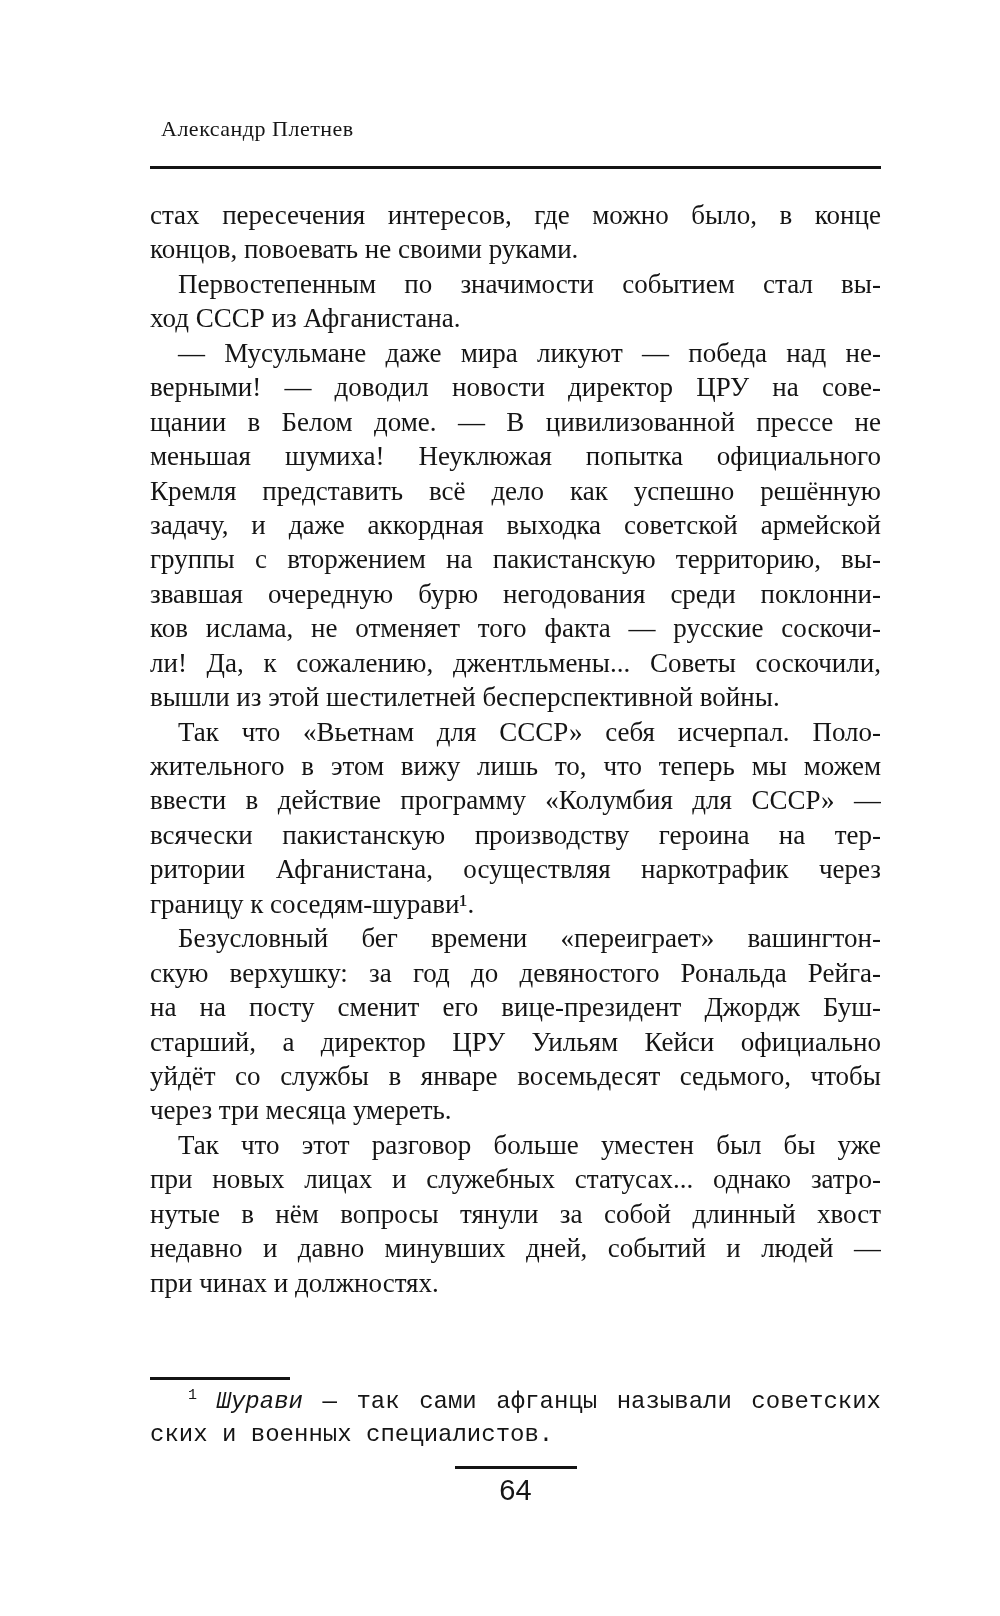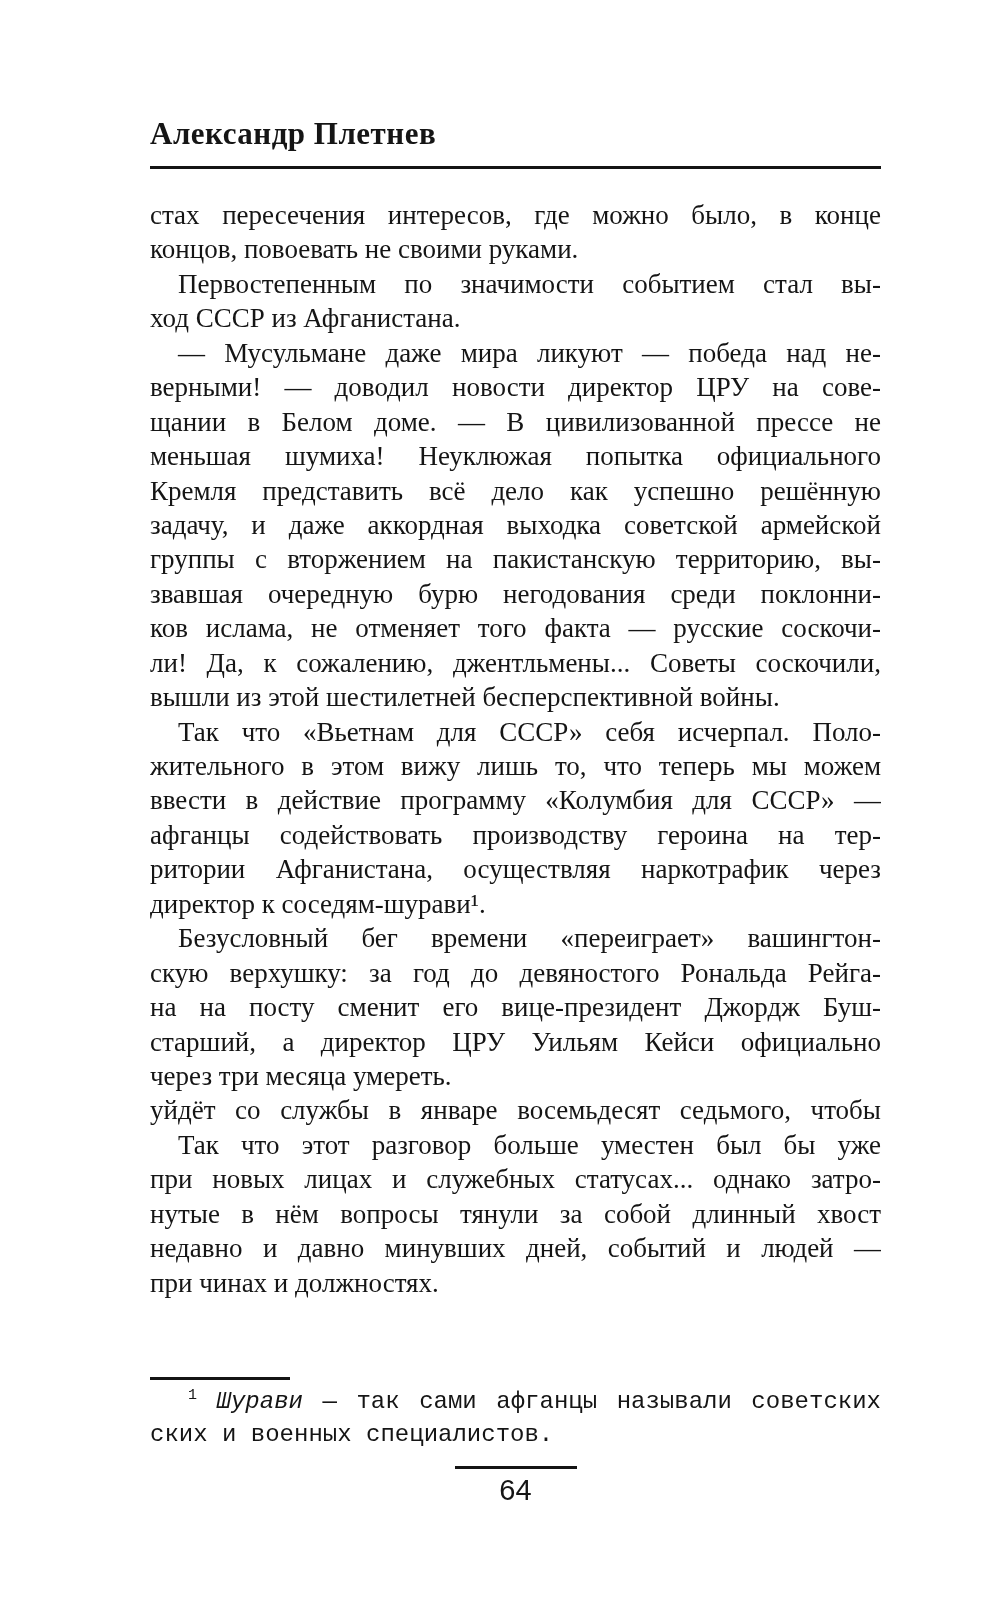--- a/index.html
+++ b/index.html
@@ -7,23 +7,23 @@
     position:relative;
     width:1000px;height:1616px;
     margin:0 auto;
     background:#ffffff;
     color:#151515;
     font-family:"Liberation Serif", serif;
     overflow:hidden;
   }
   
   .author{
-    position:absolute;left:150px;top:116px;
+    position:absolute;left:161px;top:116px;
     width:731px;
-    font-size:31px;font-weight:bold;
+    font-size:22px;font-weight:normal;
     letter-spacing:0.5px;
     white-space:nowrap;
   }
   .header-rule{
     position:absolute;left:150px;top:166px;
     width:731px;height:2.5px;background:#141414;
   }
   
   .body-text{
     position:absolute;left:150px;top:198px;
@@ -86,29 +86,29 @@
       <div class="tline jline">Кремля представить всё дело как успешно решённую</div>
       <div class="tline jline">задачу, и даже аккордная выходка советской армейской</div>
       <div class="tline jline">группы с вторжением на пакистанскую территорию, вы-</div>
       <div class="tline jline">звавшая очередную бурю негодования среди поклонни-</div>
       <div class="tline jline">ков ислама, не отменяет того факта — русские соскочи-</div>
       <div class="tline jline">ли! Да, к сожалению, джентльмены... Советы соскочили,</div>
       <div class="tline lline">вышли из этой шестилетней бесперспективной войны.</div>
       <div class="tline jline indent">Так что «Вьетнам для СССР» себя исчерпал. Поло-</div>
       <div class="tline jline">жительного в этом вижу лишь то, что теперь мы можем</div>
       <div class="tline jline">ввести в действие программу «Колумбия для СССР» —</div>
-      <div class="tline jline">афганцы содействовать производству героина на тер-</div>
+      <div class="tline jline">всячески пакистанскую производству героина на тер-</div>
       <div class="tline jline">ритории Афганистана, осуществляя наркотрафик через</div>
-      <div class="tline lline">директор к соседям-шурави¹.</div>
+      <div class="tline lline">границу к соседям-шурави¹.</div>
       <div class="tline jline indent">Безусловный бег времени «переиграет» вашингтон-</div>
       <div class="tline jline">скую верхушку: за год до девяностого Рональда Рейга-</div>
       <div class="tline jline">на на посту сменит его вице-президент Джордж Буш-</div>
       <div class="tline jline">старший, а директор ЦРУ Уильям Кейси официально</div>
+      <div class="tline jline">уйдёт со службы в январе восемьдесят седьмого, чтобы</div>
       <div class="tline lline">через три месяца умереть.</div>
-      <div class="tline jline">уйдёт со службы в январе восемьдесят седьмого, чтобы</div>
       <div class="tline jline indent">Так что этот разговор больше уместен был бы уже</div>
       <div class="tline jline">при новых лицах и служебных статусах... однако затро-</div>
       <div class="tline jline">нутые в нём вопросы тянули за собой длинный хвост</div>
       <div class="tline jline">недавно и давно минувших дней, событий и людей —</div>
       <div class="tline lline">при чинах и должностях.</div>
     </div>
 
   <div class="footnote-rule"></div>
 
   <div class="footnote">

